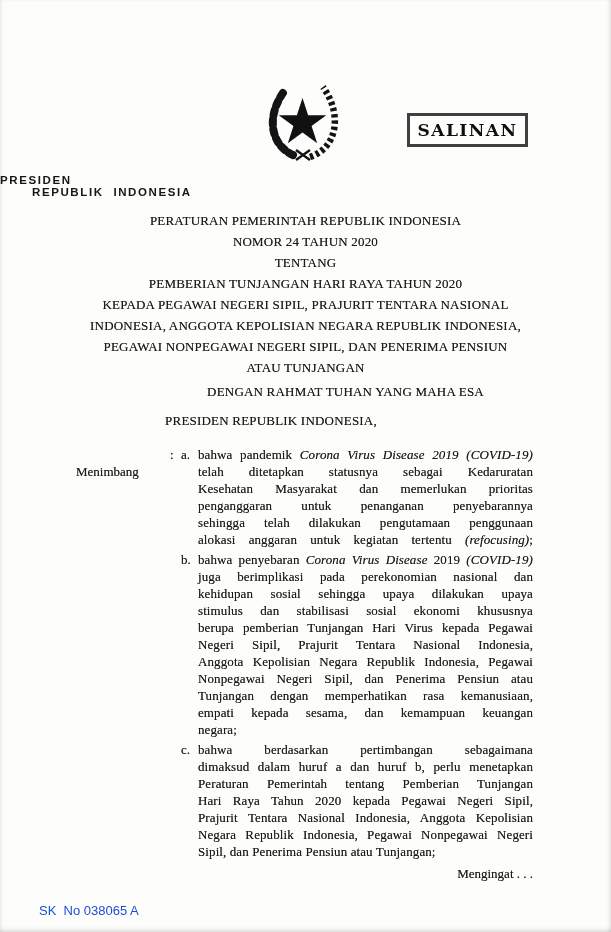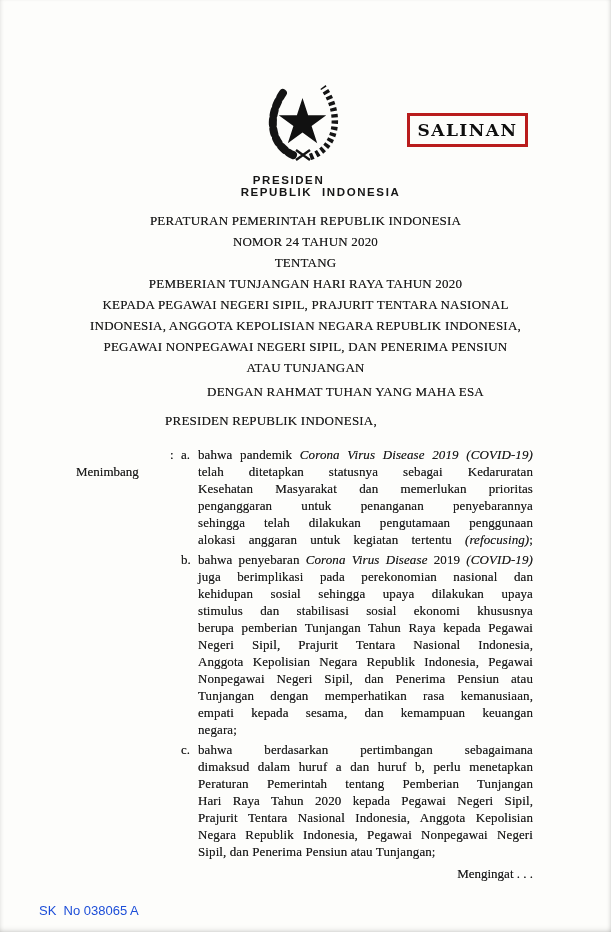--- a/index.html
+++ b/index.html
@@ -11,29 +11,29 @@
     box-shadow: inset -3px 0 5px -3px rgba(0,0,0,.18),
                 inset 3px 0 5px -3px rgba(0,0,0,.10),
                 inset 0 -4px 6px -4px rgba(0,0,0,.22);
   }
   .ink { text-shadow: 0 0 .5px rgba(20,20,20,.6); }
 
   
   .emblem { position:absolute; left:261px; top:81px; width:84px; height:80px; }
 
   
-  .cap { position:absolute; left:0; width:577px; text-align:center;
+  .cap { position:absolute; left:0; width:577px; text-align:left;
          font-family:"Liberation Sans","DejaVu Sans",sans-serif;
          font-weight:bold; font-size:11.5px; letter-spacing:1.6px; color:#161616; }
   .cap-presiden { top:174px; }
   .cap-republik { top:186px; word-spacing:5px;padding-left:32px; }
 
   
   .salinan { position:absolute; left:407px; top:113px; width:121px; height:34px;
-             border:3px solid #b91c1c; box-sizing:border-box;
+             border:3px solid #404040; box-sizing:border-box;
              display:flex; align-items:center; justify-content:center; }
   .salinan span { font-family:"DejaVu Serif","Liberation Serif",serif;
                   font-weight:bold; font-size:17px; letter-spacing:1.5px; color:#0e0e0e; }
 
   
   .title-block { position:absolute; left:0; top:210px; width:611px; text-align:center; }
   .tline { height:21px; line-height:21px; font-size:13px; letter-spacing:.2px; }
   .rahmat    { position:absolute; left:0; top:381px; width:611px; text-align:center;
                height:21px; line-height:21px; font-size:13px; letter-spacing:.2px;padding-left:40px; }
   .presline  { position:absolute; left:0; top:410px; width:542px; text-align:center;
@@ -115,21 +115,21 @@
             <div class="m-line"><span>alokasi anggaran untuk kegiatan tertentu </span><span class="it">(refocusing)</span><span>;</span></div>
           </div>
         </div>
         <div class="m-item">
           <div class="m-letter">b.</div>
           <div class="m-lines">
             <div class="m-line"><span>bahwa penyebaran </span><span class="it">Corona Virus Disease</span><span> 2019 </span><span class="it">(COVID-19)</span></div>
             <div class="m-line"><span>juga berimplikasi pada perekonomian nasional dan</span></div>
             <div class="m-line"><span>kehidupan sosial sehingga upaya dilakukan upaya</span></div>
             <div class="m-line"><span>stimulus dan stabilisasi sosial ekonomi khususnya</span></div>
-            <div class="m-line"><span>berupa pemberian Tunjangan Tahun Raya kepada Pegawai</span></div>
+            <div class="m-line"><span>berupa pemberian Tunjangan Hari Virus kepada Pegawai</span></div>
             <div class="m-line"><span>Negeri Sipil, Prajurit Tentara Nasional Indonesia,</span></div>
             <div class="m-line"><span>Anggota Kepolisian Negara Republik Indonesia, Pegawai</span></div>
             <div class="m-line"><span>Nonpegawai Negeri Sipil, dan Penerima Pensiun atau</span></div>
             <div class="m-line"><span>Tunjangan dengan memperhatikan rasa kemanusiaan,</span></div>
             <div class="m-line"><span>empati kepada sesama, dan kemampuan keuangan</span></div>
             <div class="m-line noj"><span>negara;</span></div>
           </div>
         </div>
         <div class="m-item">
           <div class="m-letter">c.</div>

